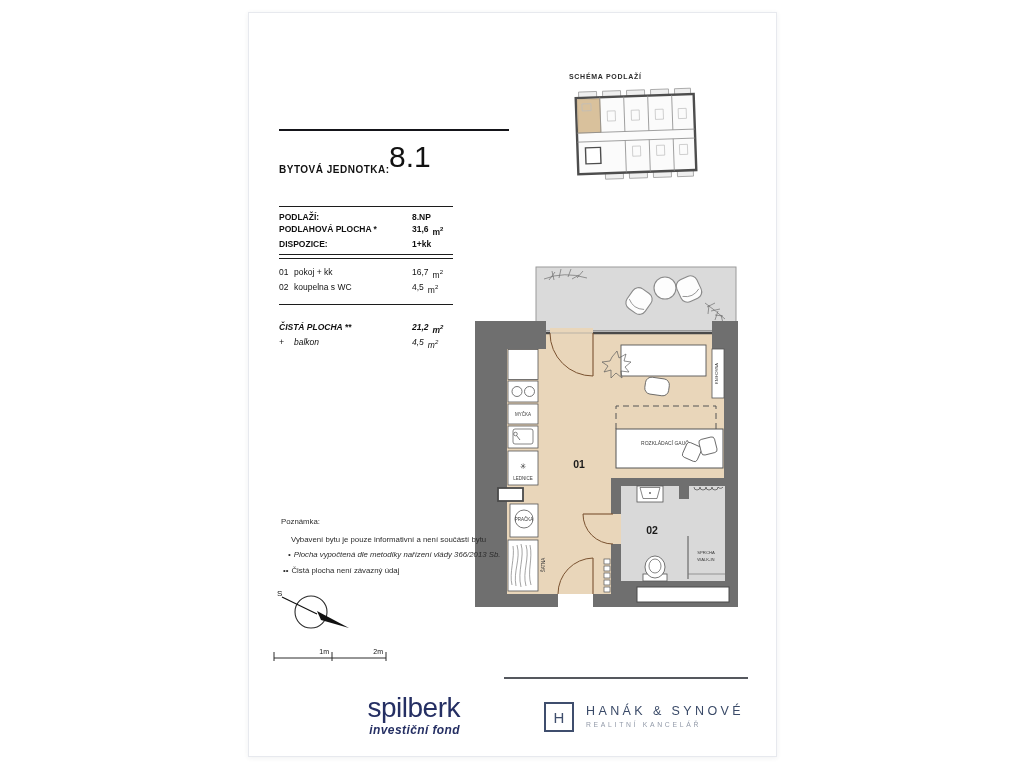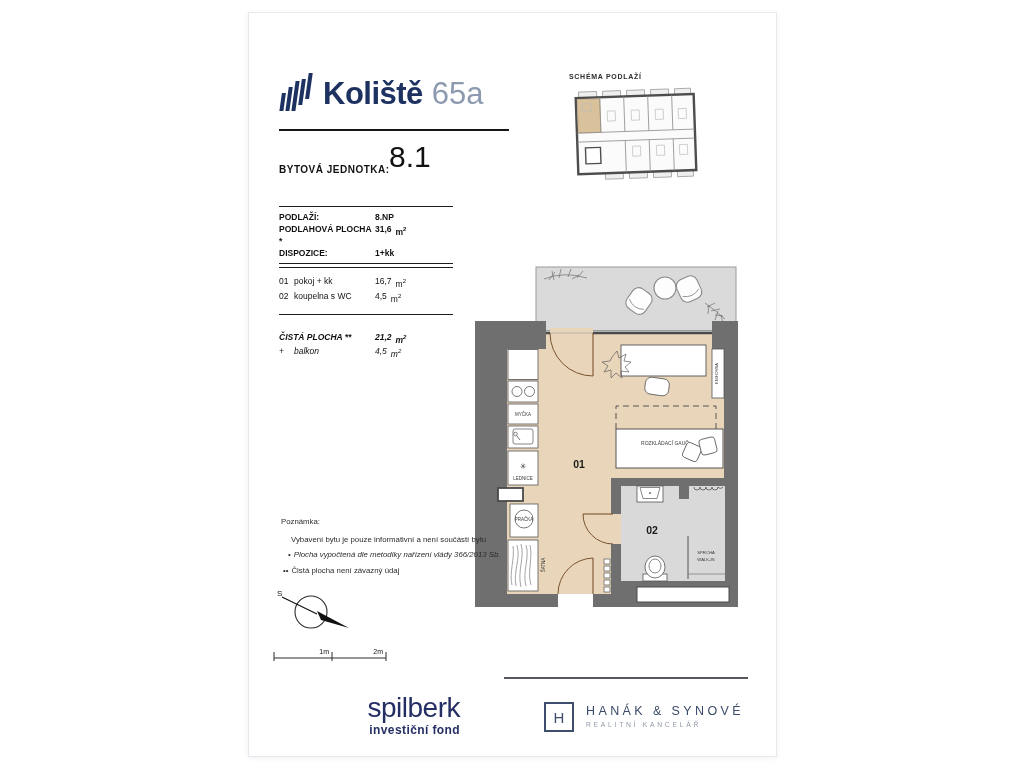--- a/index.html
+++ b/index.html
@@ -13,21 +13,21 @@
   .brand-suffix{font-size:31px;font-weight:300;color:#8c99af;margin-left:9px;}
   .brand-rule{position:absolute;left:30px;top:116px;width:230px;height:2px;background:#15151a;}
   .unit-label{position:absolute;left:30px;top:151px;font-size:10px;font-weight:bold;letter-spacing:.5px;color:#111;}
   .unit-number{position:absolute;left:140px;top:127px;font-family:Liberation Sans, sans-serif;font-size:30px;color:#111;}
   
   .info{position:absolute;left:30px;top:193px;width:174px;font-size:8.5px;color:#111;}
   .sec-a{border-top:1.6px solid #1c1c1c;border-bottom:1.6px solid #1c1c1c;padding:4px 0;}
   .sec-b{border-top:1px solid #1c1c1c;margin-top:3px;padding:7px 0 9px;}
   .sec-c{border-top:1.6px solid #1c1c1c;padding:16px 0;font-style:italic;}
   .row{display:flex;line-height:12px;}
-  .lblcol{width:96px;display:flex;}
+  .lblcol{width:133px;display:flex;}
   .b{font-weight:bold;}
   .num{width:15px;}
   .unit{margin-left:4px;}
   sup{font-size:6px;}
   
   .schema{position:absolute;left:320px;top:60px;}
   .schema-label{font-size:7px;font-weight:bold;letter-spacing:.7px;color:#2c2c2c;margin-bottom:4px;}
   
   .plan{position:absolute;left:220px;top:240px;}
   
@@ -37,46 +37,33 @@
   .n2{margin-left:7px;font-style:italic;}
   .n3{margin-left:2px;}
   .notes .bu{margin-right:3px;}
   
   .compass{position:absolute;left:22px;top:570px;}
   .scalebar{position:absolute;left:22px;top:630px;}
   
   .footer-rule{position:absolute;left:255px;top:664px;width:244px;height:1.5px;background:#55585e;}
   .spilberk{position:absolute;left:37px;top:680px;width:174px;text-align:right;color:#252f63;}
   .sp-name{font-size:28px;font-weight:normal;letter-spacing:-.5px;line-height:30px;}
-  .sp-tag{font-size:12px;font-weight:600;letter-spacing:.4px;margin-top:0;}
+  .sp-tag{font-size:12px;font-weight:600;letter-spacing:.4px;margin-top:0;font-style:italic;}
   .hanak{position:absolute;left:295px;top:689px;display:flex;align-items:flex-start;}
   .hk-box{width:26px;height:26px;border:2px solid #3f4e6d;display:flex;align-items:center;justify-content:center;
           font-size:15px;color:#3f4e6d;margin-right:12px;}
   .hk-name{font-size:12.5px;letter-spacing:3.4px;color:#3a4a68;line-height:14px;margin-top:2px;}
   .hk-tag{font-size:6.8px;letter-spacing:2.7px;color:#9199a8;margin-top:3px;}
   svg text{font-family:"Liberation Sans",sans-serif;}
 </style>
 </head>
 <body>
 
 <div class="sheet">
 
-  <div class="brand-row">
-    <svg width="34" height="46" viewBox="0 0 34 46">
-      <g fill="#1e3262" transform="skewX(-8)">
-        <rect x="6" y="22" width="4" height="18"></rect>
-        <rect x="12" y="16" width="4" height="24"></rect>
-        <rect x="18" y="10" width="4" height="30"></rect>
-        <rect x="24" y="8" width="4" height="26"></rect>
-        <rect x="30" y="2" width="4" height="26"></rect>
-      </g>
-    </svg>
-    <span class="brand-name">Koliště</span>
-    <span class="brand-suffix">65a</span>
-  </div>
   <div class="brand-rule"></div>
 
   <div class="unit-label">BYTOVÁ JEDNOTKA:</div>
   <div class="unit-number">8.1</div>
 
   <div class="info">
     <div class="sec-a">
       <div class="row">
         <span class="lblcol b">PODLAŽÍ:</span>
         <span class="b">8.NP</span>

